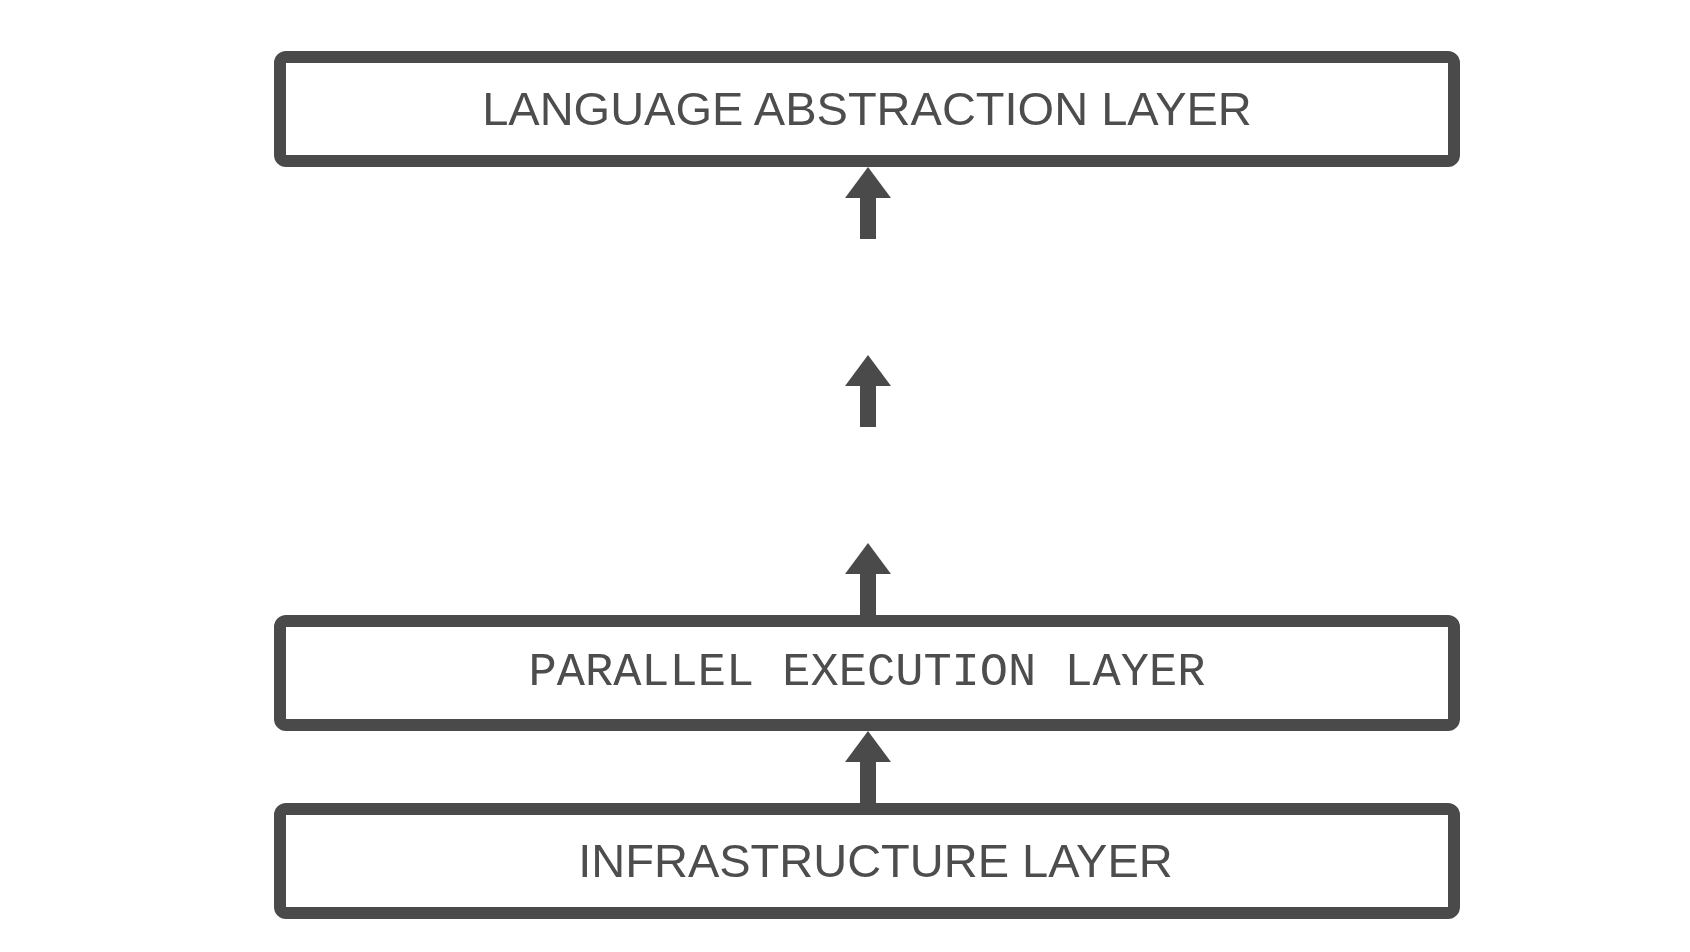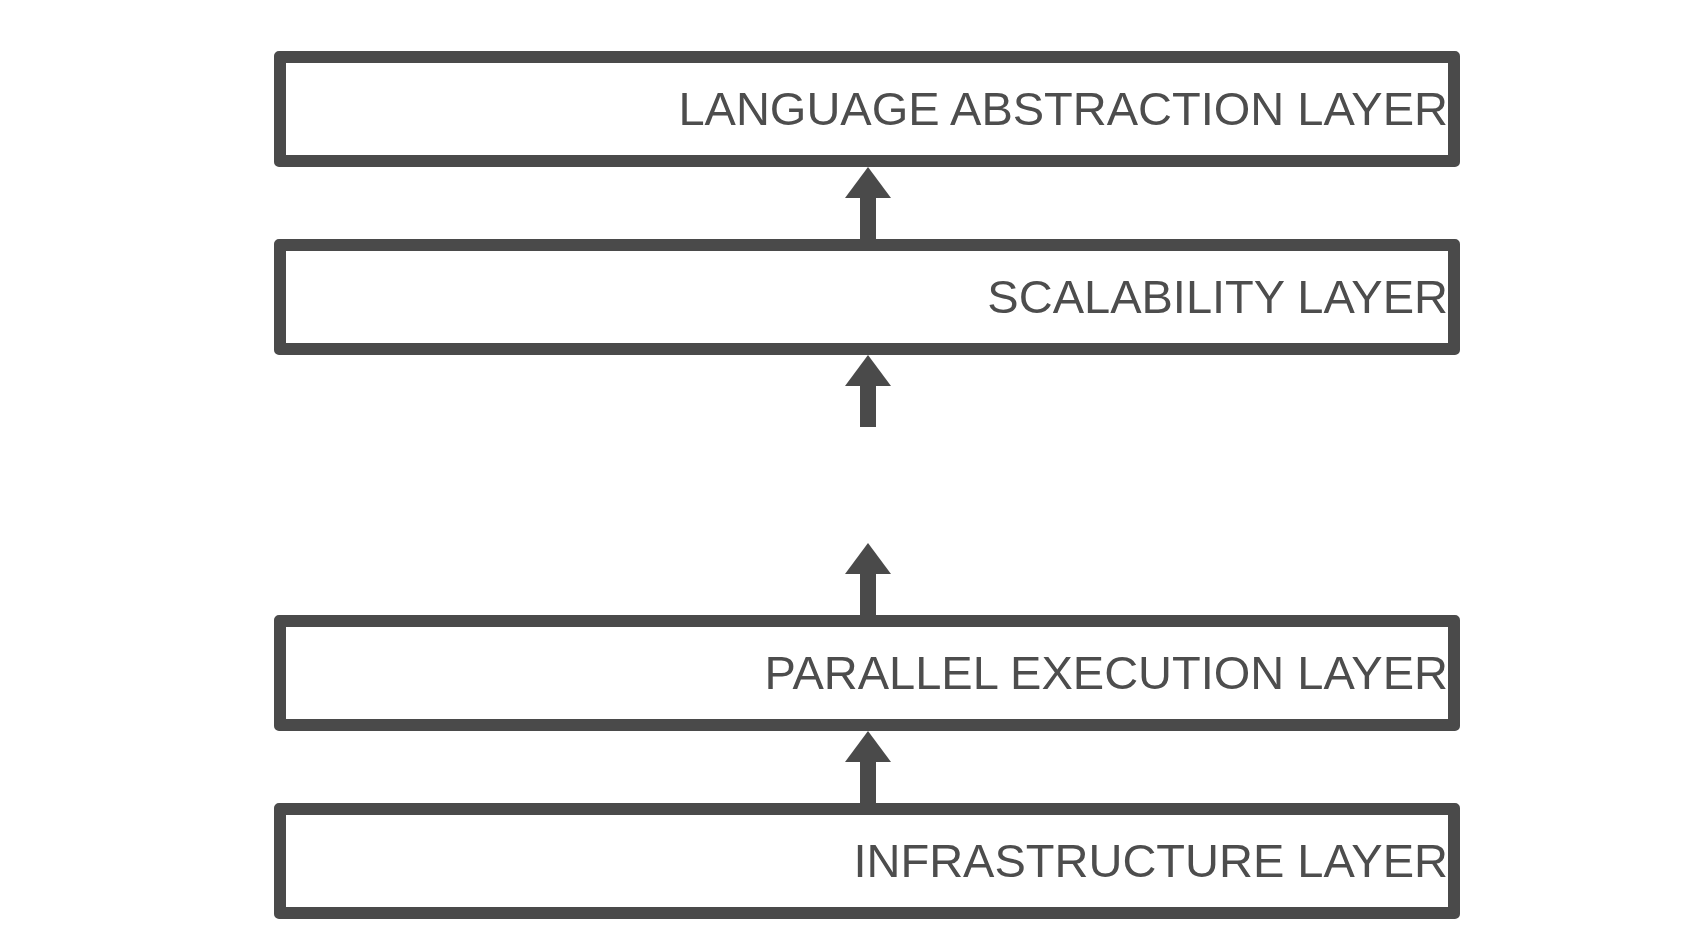--- a/index.html
+++ b/index.html
@@ -17,25 +17,25 @@
     height: 952px;
     background: #ffffff;
   }
   .layer-box {
     position: absolute;
     left: 274px;
     width: 1186px;
     height: 116px;
     box-sizing: border-box;
     border: 12px solid #4a4a4a;
-    border-radius: 5px;
+    border-radius: 12px;
     background: #ffffff;
     display: flex;
     align-items: center;
-    justify-content: flex-end;
+    justify-content: center;
   }
   .layer-label {
     font-size: 47px;
     line-height: 1;
     color: #4d4d4d;
     letter-spacing: 0px;
     white-space: nowrap;
     padding-bottom: 2px;
   }
   .up-arrow {
@@ -67,36 +67,33 @@
 
   <div class="layer-box" style="top: 51px;">
     <span class="layer-label">LANGUAGE ABSTRACTION LAYER</span>
   </div>
 
   <div class="up-arrow" style="top: 167px;">
     <div class="arrow-head"></div>
     <div class="arrow-stem"></div>
   </div>
 
-  <div class="layer-box" style="top: 239px;">
-    <span class="layer-label">SCALABILITY LAYER</span>
-  </div>
 
   <div class="up-arrow" style="top: 355px;">
     <div class="arrow-head"></div>
     <div class="arrow-stem"></div>
   </div>
 
 
   <div class="up-arrow" style="top: 543px;">
     <div class="arrow-head"></div>
     <div class="arrow-stem"></div>
   </div>
 
-  <div class="layer-box" style="top: 615px;">
+  <div class="layer-box" style="top: 615px; font-family: Liberation Mono, monospace;">
     <span class="layer-label">PARALLEL EXECUTION LAYER</span>
   </div>
 
   <div class="up-arrow" style="top: 731px;">
     <div class="arrow-head"></div>
     <div class="arrow-stem"></div>
   </div>
 
   <div class="layer-box" style="top: 803px; padding-left: 17px;">
     <span class="layer-label">INFRASTRUCTURE LAYER</span>

